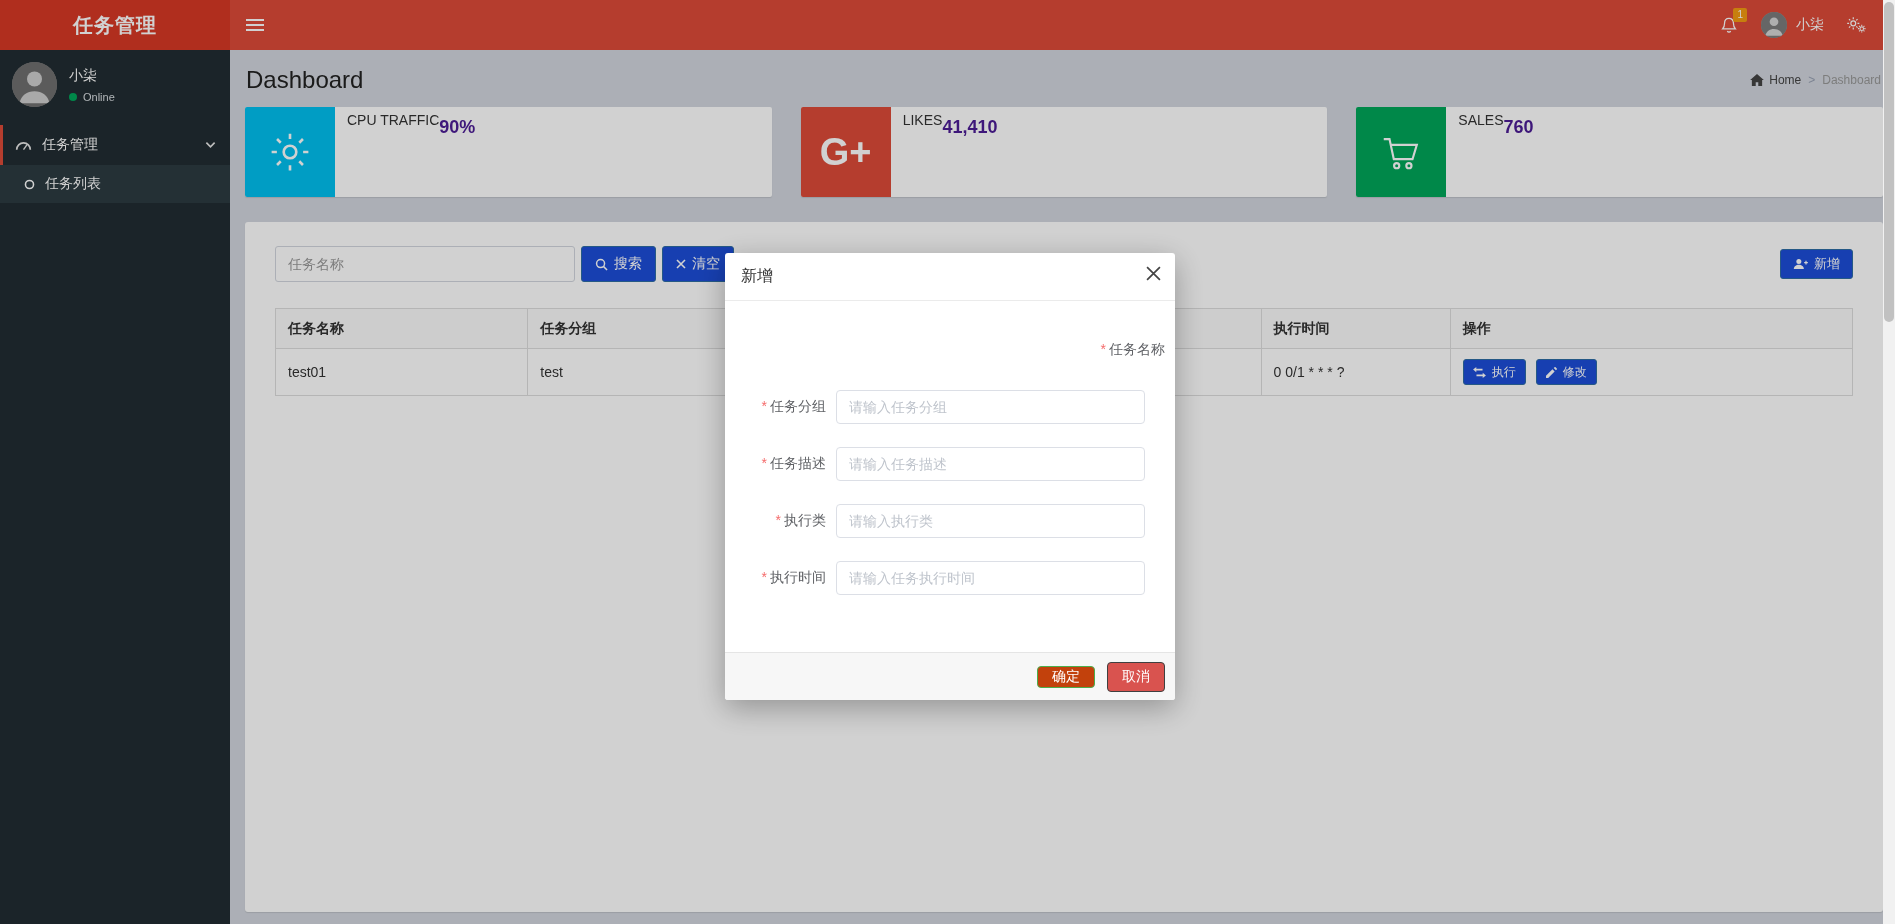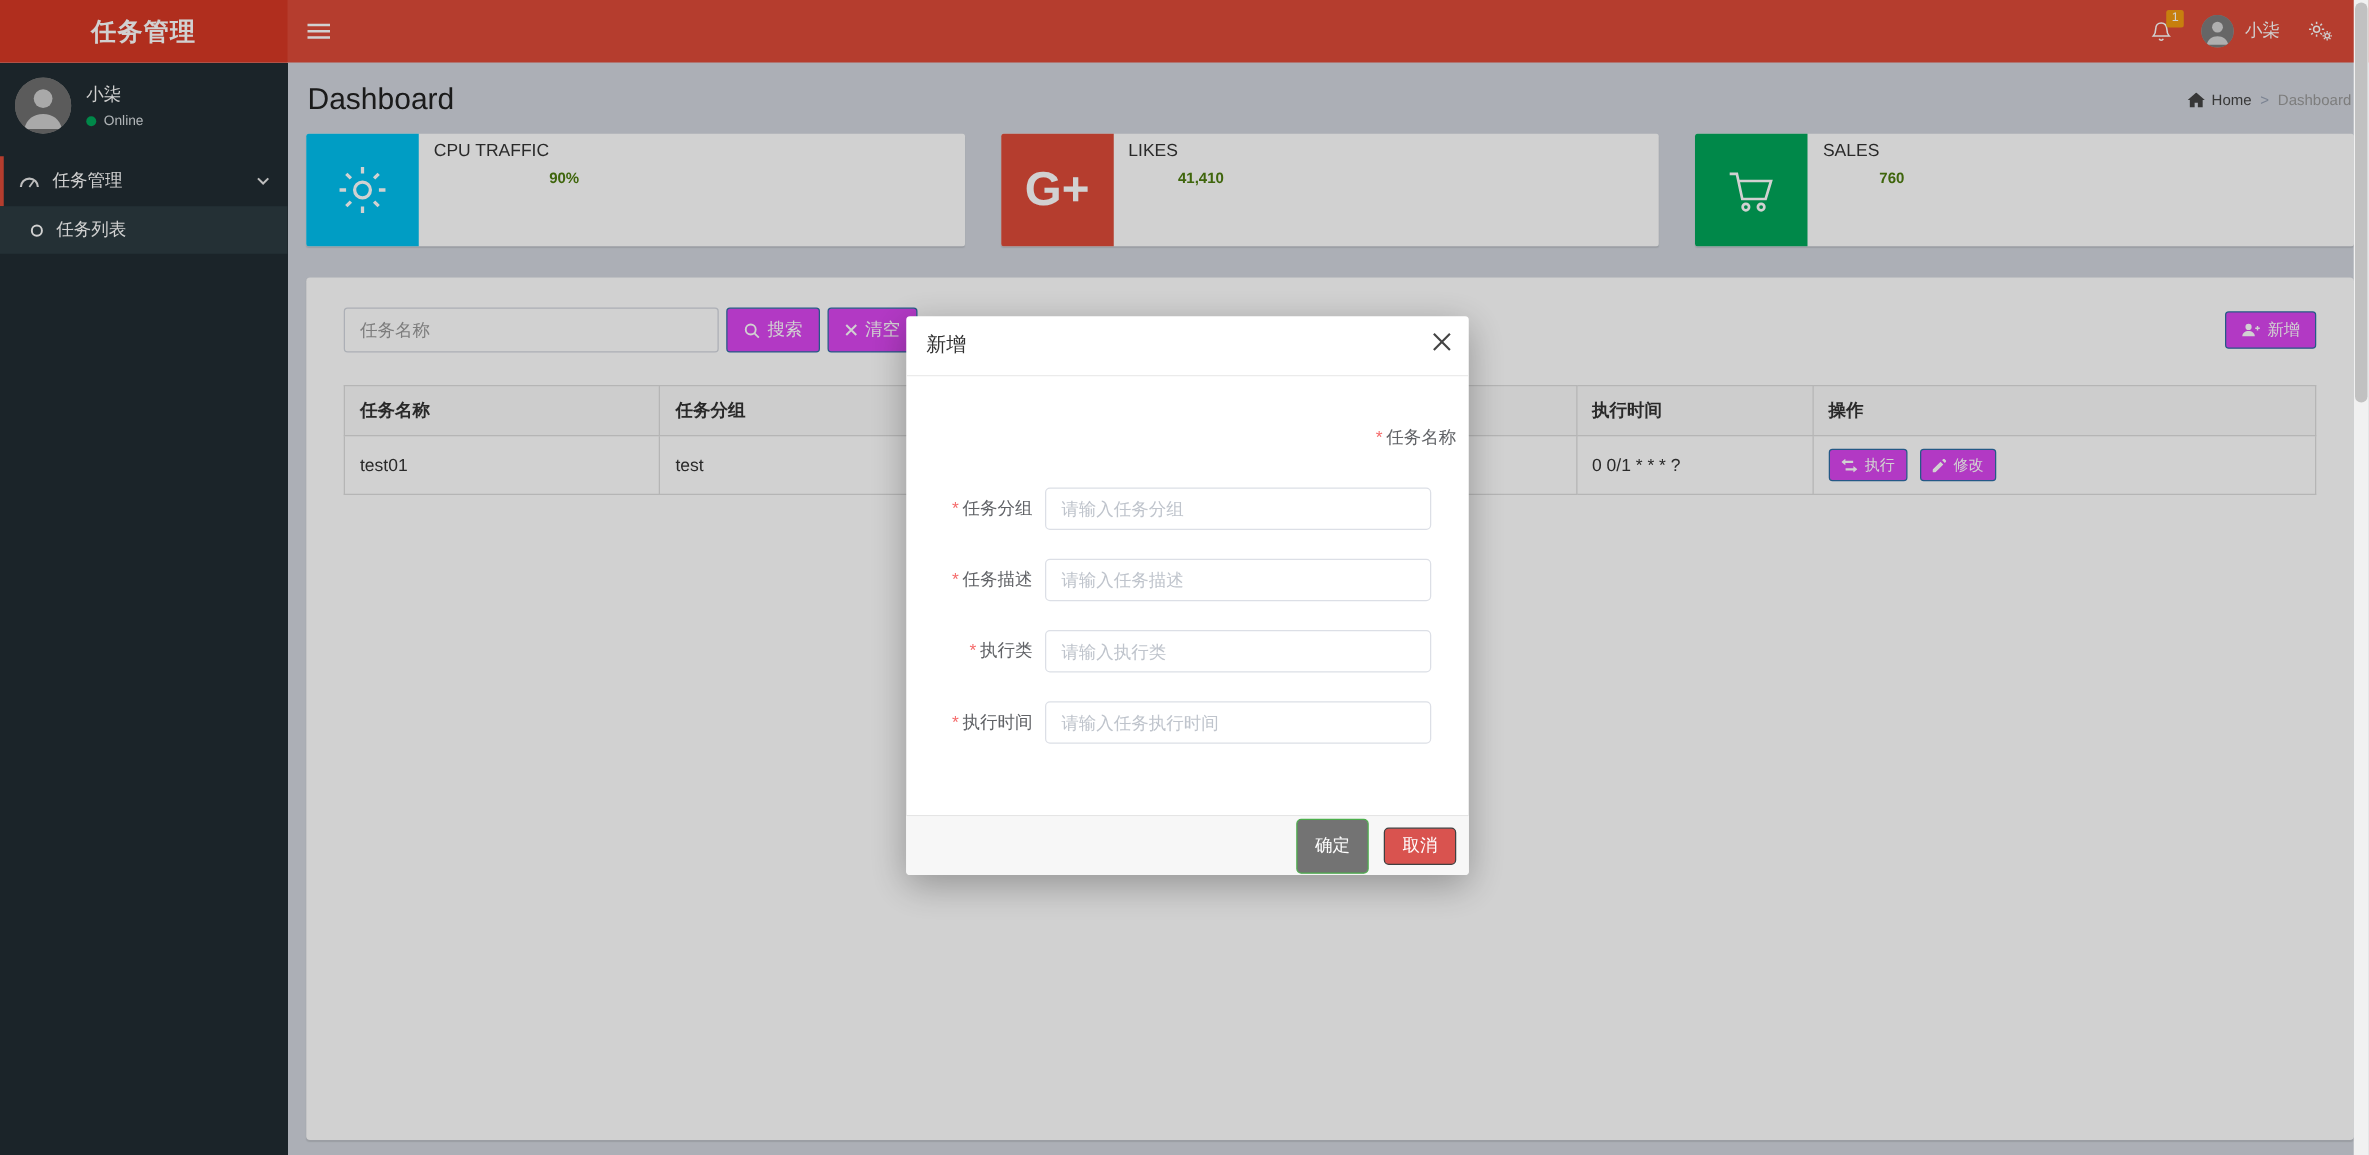--- a/index.html
+++ b/index.html
@@ -43,28 +43,28 @@
   .bc-home { display:flex; align-items:center; gap:5px; cursor:pointer; color:#444; text-decoration:none; }
 
   .info-row { display:flex; gap:29px; }
   .info-box { flex:1; background:#fff; height:90px; display:flex; box-shadow:0 1px 1px rgba(0,0,0,.1); border-radius:2px; }
   .info-icon { width:90px; min-width:90px; display:flex; align-items:center; justify-content:center; color:#fff; border-radius:2px 0 0 2px; }
   .bg-aqua { background:#00c0ef; } .bg-red { background:#dd4b39; }
   .bg-green { background:#00a65a; } .bg-yellow { background:#f39c12; }
   .gplus-text { font-size:38px; font-weight:bold; color:#fff; }
   .info-content { display:flex; flex-direction:row; justify-content:center; padding:5px 10px 5px 12px; }
   .info-text { font-size:14px; color:#333; }
-  .info-number { font-size:12px; font-weight:bold; color:#4d7c0f; margin-top:23px; }
+  .info-number { font-size:18px; font-weight:bold; color:#4c1d95; margin-top:5px; }
 
   
   .box { margin-top:25px; background:#fff; height:690px; border-radius:3px; box-shadow:0 1px 1px rgba(0,0,0,.1); padding:24px 30px; }
   .toolbar { display:flex; align-items:center; }
   .search-input { width:300px; height:36px; border:1px solid #d2d6de; border-radius:3px; padding:0 12px; font-size:14px; color:#555; outline:none; }
   .search-input::placeholder { color:#999; }
-  .btn { display:inline-flex; align-items:center; justify-content:center; gap:6px; border-radius:3px; cursor:pointer; color:#fff; border:1px solid #2e6da4; background:#d946ef; font-size:14px; }
+  .btn { display:inline-flex; align-items:center; justify-content:center; gap:6px; border-radius:3px; cursor:pointer; color:#fff; border:1px solid #2e6da4; background:#1d4ed8; font-size:14px; }
   .btn-md { height:36px; padding:0 13px; margin-left:6px; }
   .btn-add { margin-left:auto; height:30px; padding:0 12px; font-size:13px; }
   .btn-xs { height:26px; padding:0 9px; font-size:12px; margin-right:6px; }
 
   .task-table { width:100%; margin-top:26px; border-collapse:collapse; font-size:14px; color:#333; table-layout:fixed; }
   .task-table th, .task-table td { border:1px solid #ddd; padding:10px 12px; text-align:left; height:40px; }
   .task-table th { font-weight:bold; background:#fafafa; }
 
   
   .backdrop { position:fixed; inset:0; background:rgba(0,0,0,.18); z-index:50; }
@@ -72,21 +72,21 @@
   .modal-header { padding:13px 16px; border-bottom:1px solid #ebebeb; position:relative; }
   .modal-title { font-size:16px; color:#333; }
   .modal-close { position:absolute; right:14px; top:13px; cursor:pointer; color:#444; }
   .modal-body { flex:1; padding-top:32px; }
   .form-row { display:flex; align-items:center; justify-content:flex-end; margin-bottom:23px; height:34px; }
   .form-label { font-size:14px; color:#606266; margin-right:10px; white-space:nowrap; }
   .req { color:#f56c6c; margin-right:3px; }
   .form-input { width:309px; height:34px; border:1px solid #dcdfe6; border-radius:4px; padding:0 12px; font-size:14px; color:#606266; margin-right:30px; outline:none; }
   .form-input::placeholder { color:#bfc4cc; }
   .modal-footer { height:48px; background:#f7f7f7; border-top:1px solid #e5e5e5; display:flex; align-items:center; justify-content:flex-end; gap:12px; padding:0 10px; border-radius:0 0 3px 3px; }
-  .btn-confirm { background:#737373; border:1px solid #4cae4c; height:44px; padding:0 14px; border-radius:4px; }
+  .btn-confirm { background:#c2410c; border:1px solid #4cae4c; height:22px; padding:0 14px; border-radius:4px; }
   .btn-cancel { background:#d9534f; border:1px solid #404040; height:30px; padding:0 14px; border-radius:4px; }
 
   
   .scrollbar { position:fixed; top:0; right:0; width:12px; height:100%; background:#f1f1f1; z-index:70; }
   .scroll-thumb { position:absolute; top:2px; left:1px; width:10px; height:320px; background:#c1c1c1; border-radius:5px; }
 </style>
 </head>
 <body>
 
 <div class="navbar">

